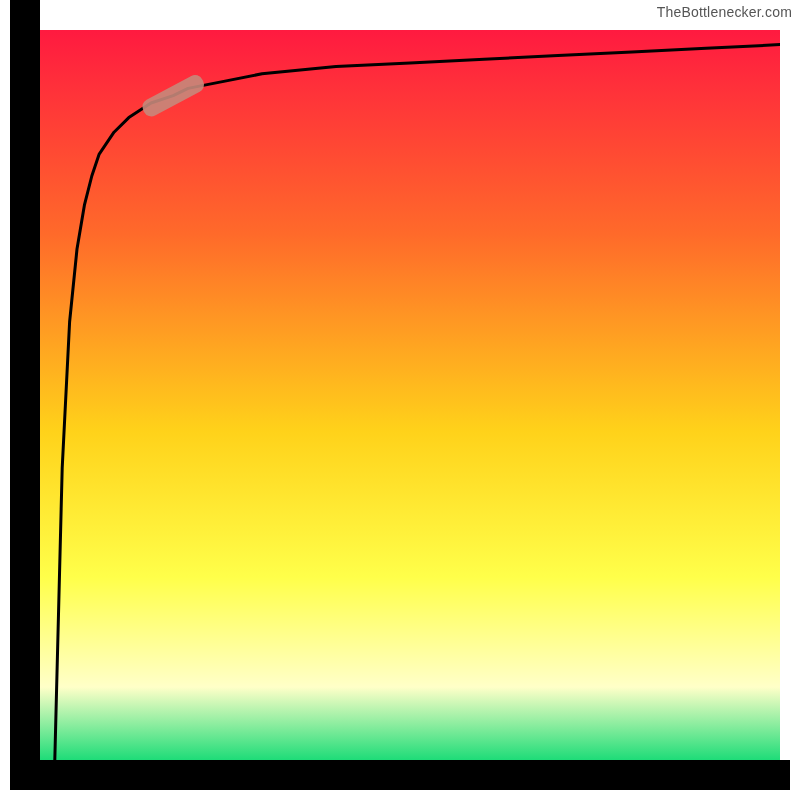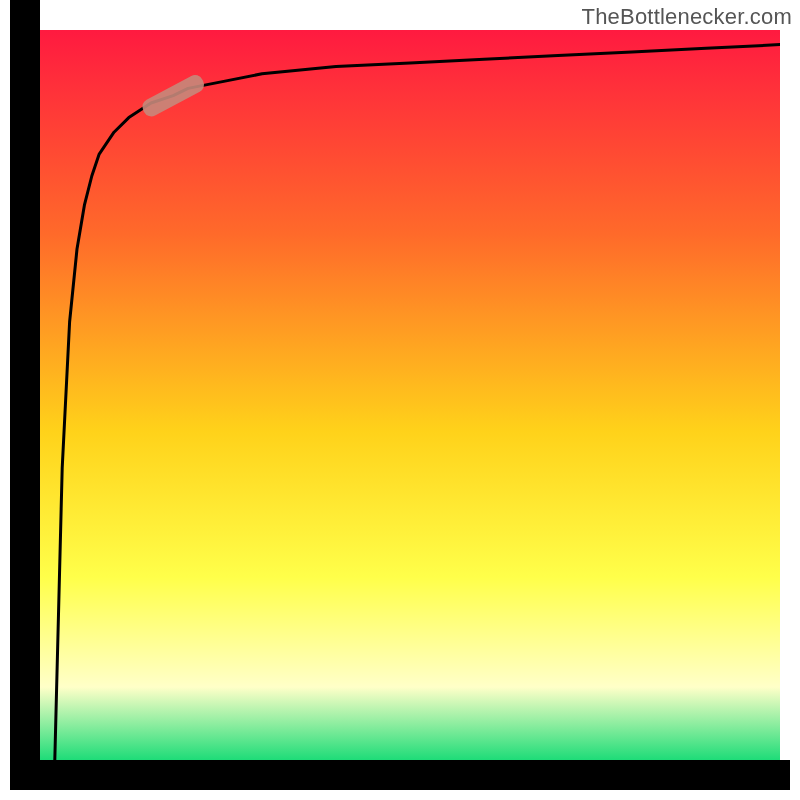--- a/index.html
+++ b/index.html
@@ -17,21 +17,21 @@
     height: 800px;
   }
   svg {
     display: block;
   }
   .watermark {
     position: absolute;
     top: 4px;
     right: 8px;
     color: #555;
-    font-size: 22px;
+    font-size: 14px;
     font-family: Arial, Helvetica, sans-serif;
     letter-spacing: 0.2px;
     user-select: none;
   }
 </style>
 </head>
 <body>
 
 <div class="chart-wrap">
   <svg width="800" height="800" viewBox="0 0 800 800">

